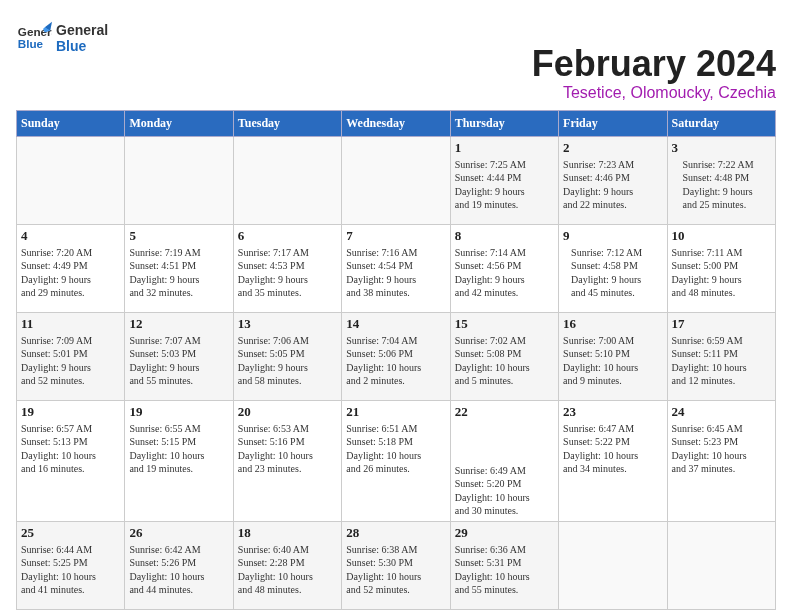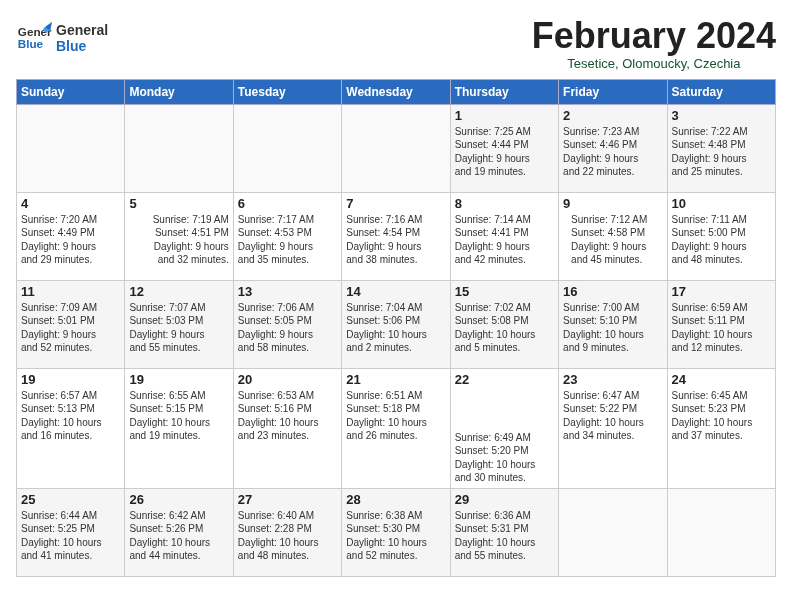--- a/index.html
+++ b/index.html
@@ -20,36 +20,38 @@
       display: flex;
       align-items: center;
       gap: 4px;
       margin-top: 4px;
     }
     .logo-icon {
       width: 36px;
       height: 36px;
     }
     .title-block {
-      text-align: center;
+      text-align: right;
+      margin-top: 28px;
     }
     .month-title {
       font-size: 36px;
       font-weight: bold;
       color: #222;
       line-height: 1.1;
     }
     .subtitle {
-      font-size: 13px;
-      color: #14532d;
+      font-size: 16px;
+      color: #a21caf;
     }
     table {
       width: 100%;
       border-collapse: collapse;
       table-layout: fixed;
+      font-family: Liberation Serif, serif;
     }
     thead tr th {
       background-color: #2a6bbf;
       color: #fff;
       font-size: 12px;
       font-weight: bold;
       padding: 5px 4px;
       text-align: left;
       border: 1px solid #aac;
     }
@@ -134,37 +136,37 @@
         </td>
         <td>
           <span class="day-num">2</span>
           <div class="day-info" style="white-space: pre-line;">Sunrise: 7:23 AM
 Sunset: 4:46 PM
 Daylight: 9 hours
 and 22 minutes.</div>
         </td>
         <td>
           <span class="day-num">3</span>
-          <div class="day-info" style="white-space: pre-line;">Sunrise: 7:22 AM
+          <div class="day-info" style="white-space: pre-line; margin-left: 11px;">Sunrise: 7:22 AM
 Sunset: 4:48 PM
 Daylight: 9 hours
 and 25 minutes.</div>
         </td>
       </tr>
       <tr>
         <td>
           <span class="day-num">4</span>
           <div class="day-info" style="white-space: pre-line;">Sunrise: 7:20 AM
 Sunset: 4:49 PM
 Daylight: 9 hours
 and 29 minutes.</div>
         </td>
         <td>
           <span class="day-num">5</span>
-          <div class="day-info" style="white-space: pre-line; text-align: right;">Sunrise: 7:19 AM
+          <div class="day-info" style="white-space: pre-line;">Sunrise: 7:19 AM
 Sunset: 4:51 PM
 Daylight: 9 hours
 and 32 minutes.</div>
         </td>
         <td>
           <span class="day-num">6</span>
           <div class="day-info" style="white-space: pre-line;">Sunrise: 7:17 AM
 Sunset: 4:53 PM
 Daylight: 9 hours
 and 35 minutes.</div>
@@ -172,21 +174,21 @@
         <td>
           <span class="day-num">7</span>
           <div class="day-info" style="white-space: pre-line;">Sunrise: 7:16 AM
 Sunset: 4:54 PM
 Daylight: 9 hours
 and 38 minutes.</div>
         </td>
         <td>
           <span class="day-num">8</span>
           <div class="day-info" style="white-space: pre-line;">Sunrise: 7:14 AM
-Sunset: 4:41 PM
+Sunset: 4:56 PM
 Daylight: 9 hours
 and 42 minutes.</div>
         </td>
         <td>
           <span class="day-num">9</span>
           <div class="day-info" style="white-space: pre-line; margin-left: 8px;">Sunrise: 7:12 AM
 Sunset: 4:58 PM
 Daylight: 9 hours
 and 45 minutes.</div>
         </td>
@@ -309,21 +311,21 @@
 and 41 minutes.</div>
         </td>
         <td>
           <span class="day-num">26</span>
           <div class="day-info" style="white-space: pre-line;">Sunrise: 6:42 AM
 Sunset: 5:26 PM
 Daylight: 10 hours
 and 44 minutes.</div>
         </td>
         <td>
-          <span class="day-num">27</span>
+          <span class="day-num">18</span>
           <div class="day-info" style="white-space: pre-line;">Sunrise: 6:40 AM
 Sunset: 2:28 PM
 Daylight: 10 hours
 and 48 minutes.</div>
         </td>
         <td>
           <span class="day-num">28</span>
           <div class="day-info" style="white-space: pre-line;">Sunrise: 6:38 AM
 Sunset: 5:30 PM
 Daylight: 10 hours

